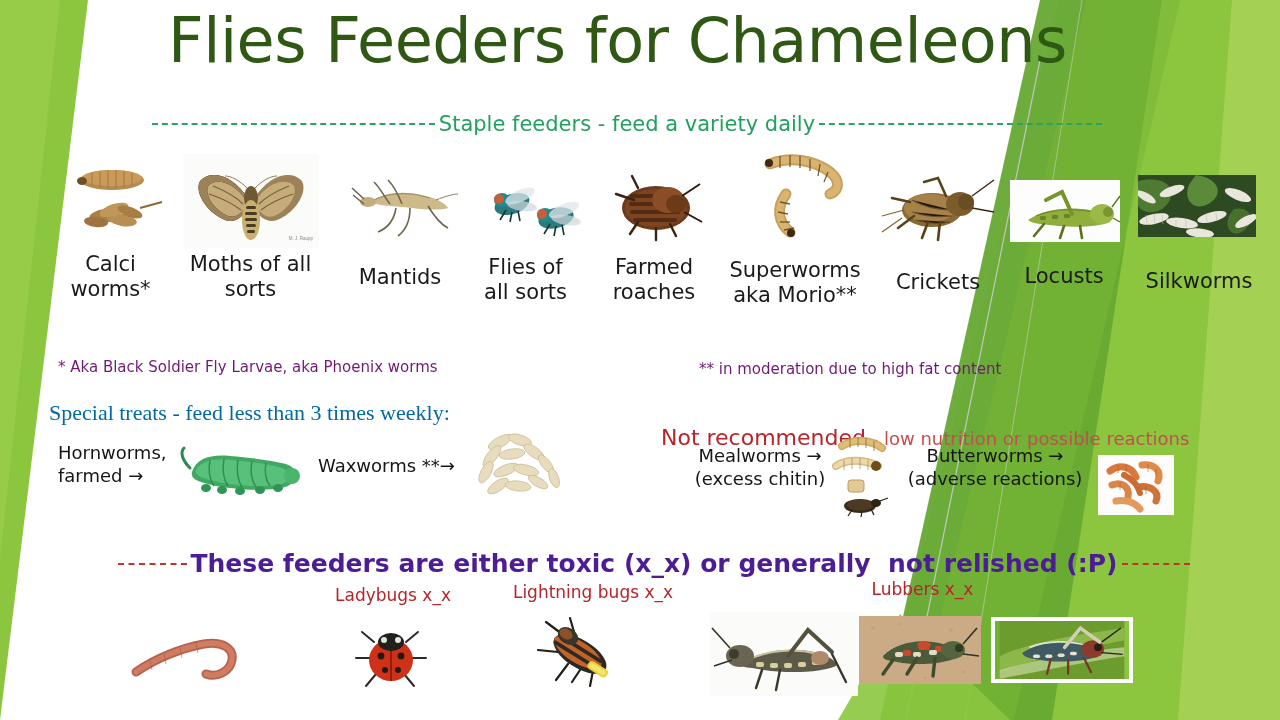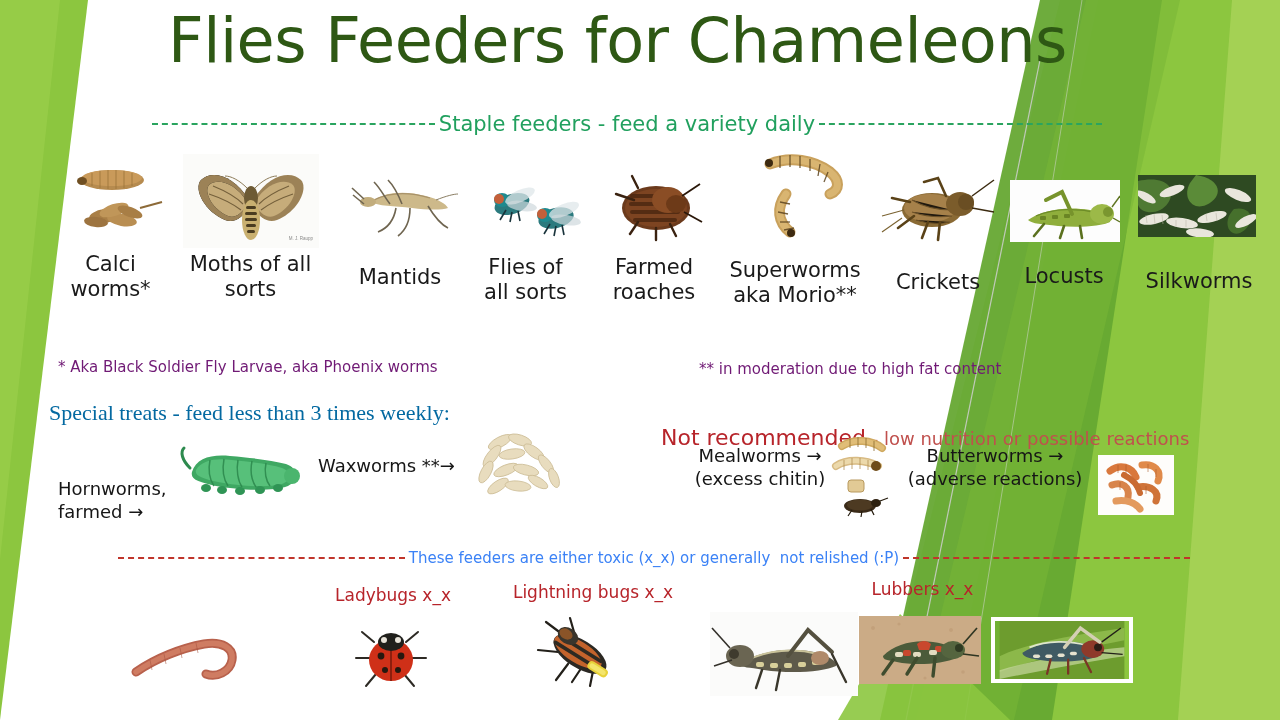--- a/index.html
+++ b/index.html
@@ -24,21 +24,21 @@
   }
 
   
   .bar{position:absolute;display:flex;align-items:center;}
   .dash{flex:1 1 auto;height:0;border-top:2px dashed #2aa45f;}
   .dash.red{border-top-color:#c0352b;}
   .barlabel{padding:0 4px;white-space:pre;}
   #staplebar{left:152px;top:112px;width:950px;}
   #staplebar .barlabel{font-size:21px;color:#21a05e;}
   #toxicbar{left:118px;top:549px;width:1072px;}
-  #toxicbar .barlabel{font-size:15px;color:#3b82f6;font-weight:400;}
+  #toxicbar .barlabel{font-size:25px;color:#4c1d95;font-weight:700;}
 
   
   .slabel{position:absolute;font-size:21px;color:#1a1a1a;text-align:center;line-height:1.18;}
 
   
   .foot{position:absolute;font-size:15px;color:#701a75;}
   #foot1{left:58px;top:358px;}
   #foot2{left:699px;top:360px;}
 
   
@@ -342,21 +342,21 @@
 aka Morio**</div>
   <div class="slabel" style="left:878px;top:270px;width:120px;">Crickets</div>
   <div class="slabel" style="left:1008px;top:264px;width:112px;">Locusts</div>
   <div class="slabel" style="left:1138px;top:269px;width:122px;">Silkworms</div>
 
   <div class="foot" id="foot1">* Aka Black Soldier Fly Larvae, aka Phoenix worms</div>
   <div class="foot" id="foot2">** in moderation due to high fat content</div>
 
   <div class="txt" id="treatshead">Special treats - feed less than 3 times weekly:</div>
 
-  <div class="mlabel" style="left:58px;top:442px;width:140px;margin-top:36px;">Hornworms,
+  <div class="mlabel" style="left:58px;top:442px;width:140px;">Hornworms,
 farmed →</div>
 
   <div class="photo" style="left:176px;top:438px;width:130px;height:58px;">
     <svg viewBox="0 0 130 58">
       <path d="M16,34 C20,20 36,16 54,18 C76,20 96,22 110,26 C122,30 124,42 112,48 C96,54 62,52 40,48 C24,44 14,42 16,34 Z" fill="#3fa863"></path>
       <path d="M20,32 C26,22 40,20 56,22 C76,24 94,26 106,30 C116,34 116,42 106,46 C92,50 62,48 42,44 C28,41 18,38 20,32 Z" fill="#57c07a"></path>
       <g stroke="#2d8a4e" stroke-width="1.5" fill="none" opacity="0.9">
         <path d="M34,22 C32,32 34,42 38,48"></path>
         <path d="M48,21 C46,32 48,42 52,48"></path>
         <path d="M62,22 C60,32 62,43 66,49"></path>

